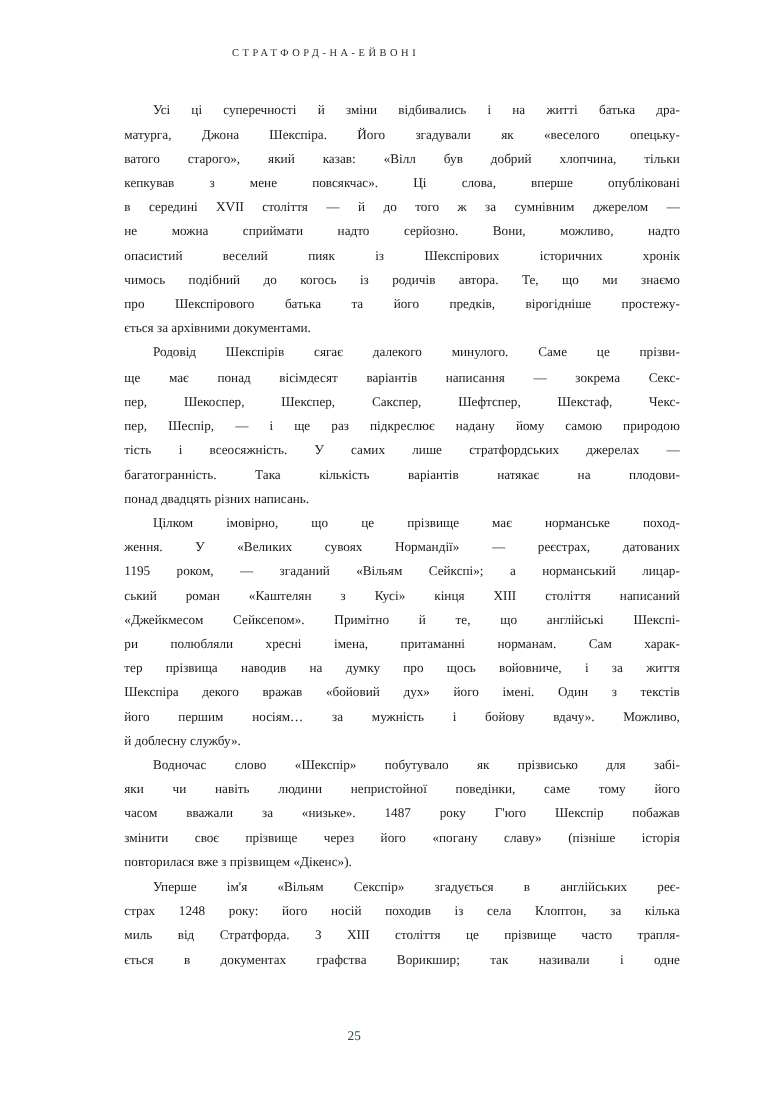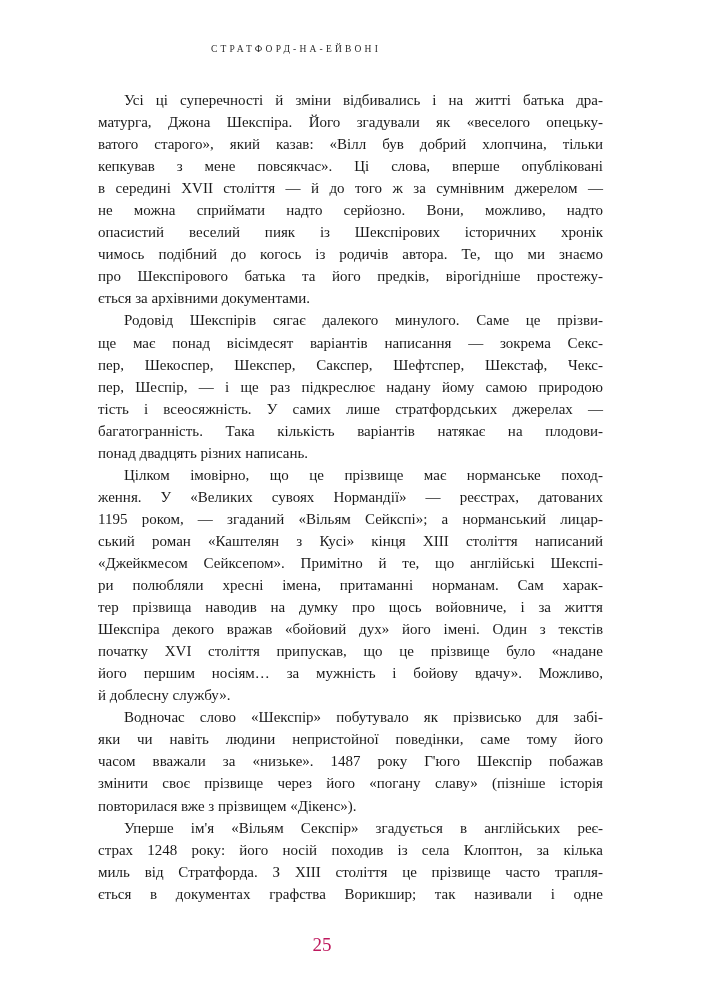--- a/index.html
+++ b/index.html
@@ -4,36 +4,36 @@
 <style>
   html, body { margin: 0; padding: 0; background: #ffffff; }
   body { width: 704px; height: 1000px; position: relative; overflow: hidden; }
   .running-head {
     position: absolute; top: 44px; left: 0; width: 592px;
     text-align: center;
     font-family: "Liberation Serif", serif;
     font-size: 9.5px; letter-spacing: 3.2px; color: #2a2a2a;
   }
   .body-text {
-    position: absolute; top: 89px; left: 98px; width: 505px;
+    position: absolute; top: 89px; left: 113px; width: 505px;
     font-family: "Liberation Serif", serif;
-    font-size: 15px; color: #1a1a1a;
+    font-size: 12px; color: #1a1a1a;
   }
   .line {
     height: 22.05px; line-height: 22.05px;
     white-space: nowrap;
     text-align: justify; text-align-last: justify;
   }
   .line.last { text-align-last: left; }
   .line.indent { padding-left: 26px; }
   .folio {
     position: absolute; top: 934px; left: 0; width: 644px;
     text-align: center;
     font-family: "Liberation Serif", serif;
-    font-size: 19px; color: #be185d;
+    font-size: 12px; color: #14532d;
   }
 </style>
 </head>
 <body>
 
 <div class="running-head">СТРАТФОРД-НА-ЕЙВОНІ</div>
 
 <div class="body-text" id="body-text">
     <div>
       <div class="line indent">Усі ці суперечності й зміни відбивались і на житті батька дра-</div>
@@ -58,21 +58,20 @@
     </div>
     <div>
       <div class="line indent">Цілком імовірно, що це прізвище має норманське поход-</div>
       <div class="line">ження. У «Великих сувоях Нормандії» — реєстрах, датованих</div>
       <div class="line">1195 роком, — згаданий «Вільям Сейкспі»; а норманський лицар-</div>
       <div class="line">ський роман «Каштелян з Кусі» кінця XIII століття написаний</div>
       <div class="line">«Джейкмесом Сейксепом». Примітно й те, що англійські Шекспі-</div>
       <div class="line">ри полюбляли хресні імена, притаманні норманам. Сам харак-</div>
       <div class="line">тер прізвища наводив на думку про щось войовниче, і за життя</div>
       <div class="line">Шекспіра декого вражав «бойовий дух» його імені. Один з текстів</div>
-      <div class="line">початку XVI століття припускав, що це прізвище було «надане</div>
       <div class="line">його першим носіям… за мужність і бойову вдачу». Можливо,</div>
       <div class="line last">й доблесну службу».</div>
     </div>
     <div>
       <div class="line indent">Водночас слово «Шекспір» побутувало як прізвисько для забі-</div>
       <div class="line">яки чи навіть людини непристойної поведінки, саме тому його</div>
       <div class="line">часом вважали за «низьке». 1487 року Г'юго Шекспір побажав</div>
       <div class="line">змінити своє прізвище через його «погану славу» (пізніше історія</div>
       <div class="line last">повторилася вже з прізвищем «Дікенс»).</div>
     </div>

